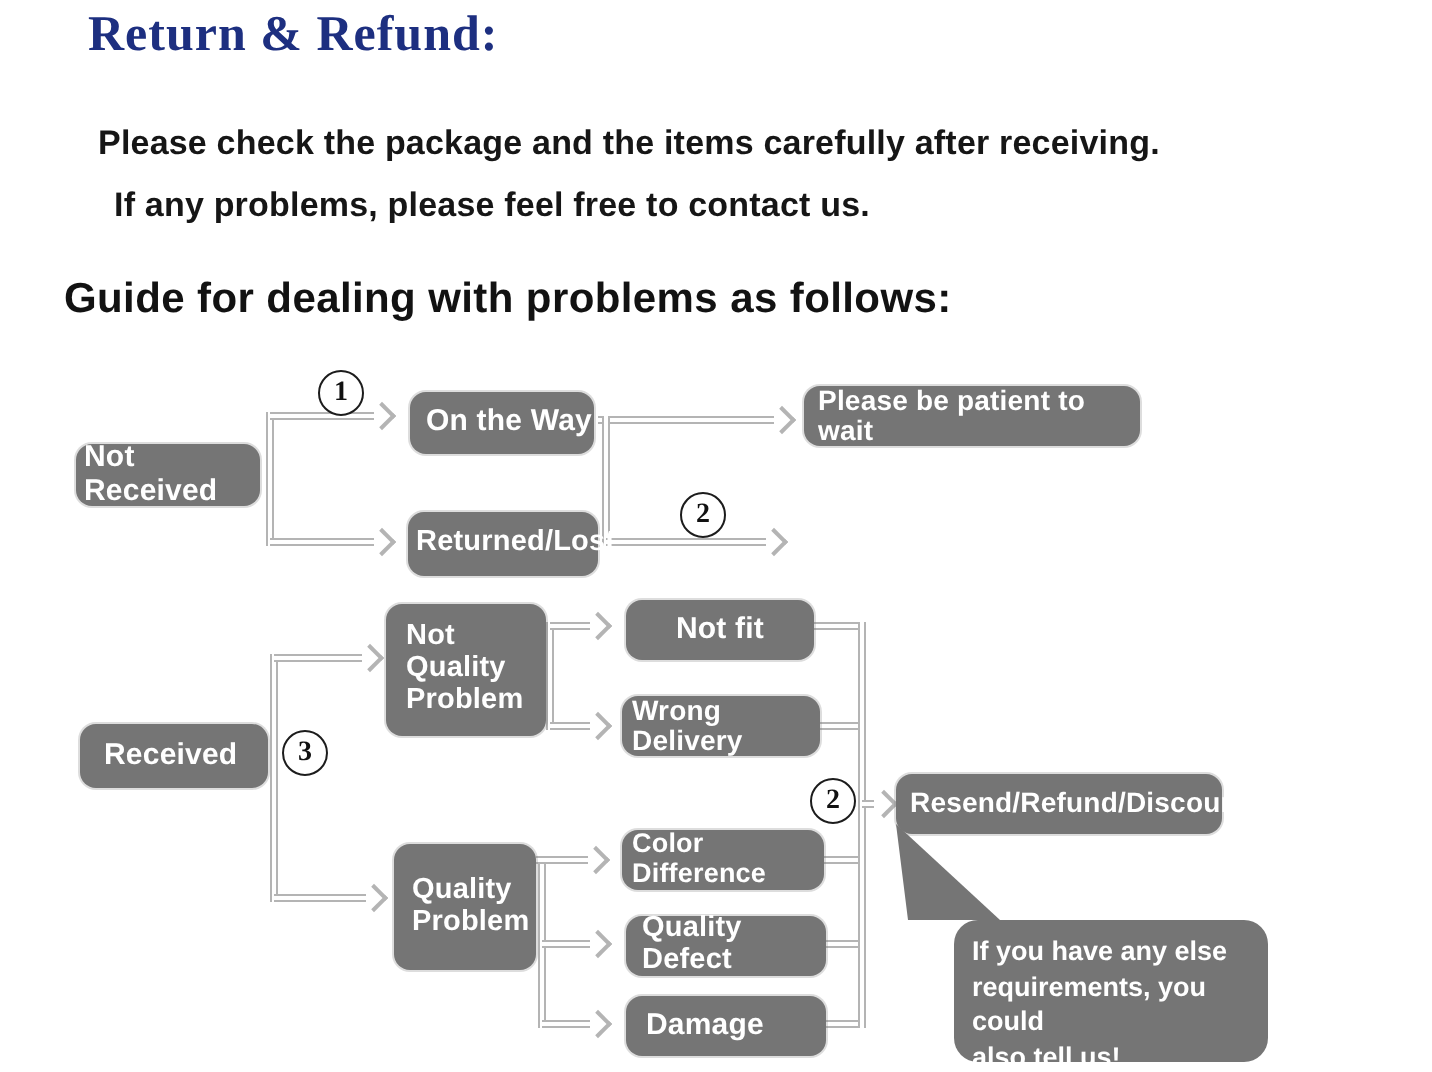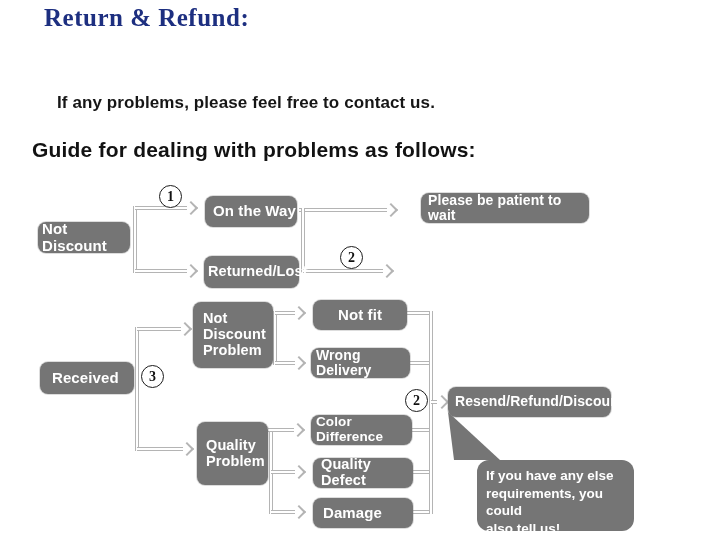--- a/index.html
+++ b/index.html
@@ -26,20 +26,21 @@
       background:#fff;display:flex;align-items:center;justify-content:center;
       font-family:"Liberation Serif",serif;font-size:14px;font-weight:600;color:#111;z-index:3;}
   .tail{position:absolute;z-index:2;}
 </style>
 </head>
 <body>
 
 <div id="canvas">
 
   <div class="title">Return &amp; Refund:</div>
+  <div class="intro intro1">Please check the package and the items carefully after receiving.</div>
   <div class="intro intro2">If any problems, please feel free to contact us.</div>
   <div class="guide">Guide for dealing with problems as follows:</div>
 
   <div class="vl" style="left:133px;top:206px;height:67px;"></div>
   <div class="hl" style="left:135px;top:206px;width:52px;"></div>
   <div class="ah" style="left:186px;top:203px;"></div>
   <div class="hl" style="left:135px;top:269px;width:52px;"></div>
   <div class="ah" style="left:186px;top:266px;"></div>
 
   <div class="hl" style="left:299px;top:208px;width:88px;"></div>
@@ -75,27 +76,27 @@
   <div class="hl" style="left:412px;top:510px;width:19px;"></div>
   <div class="vl" style="left:429px;top:311px;height:203px;"></div>
   <div class="hl" style="left:431px;top:400px;width:6px;"></div>
   <div class="ah" style="left:437px;top:397px;"></div>
 
   <div class="mk" style="left:159px;top:185px;">1</div>
   <div class="mk" style="left:340px;top:246px;">2</div>
   <div class="mk" style="left:141px;top:365px;">3</div>
   <div class="mk" style="left:405px;top:389px;">2</div>
 
-  <div class="node" style="left:38px;top:222px;width:92px;height:31px;padding-left:4px;font-size:15px;">Not Discount</div>
+  <div class="node" style="left:38px;top:222px;width:92px;height:31px;padding-left:4px;font-size:15px;">Not Received</div>
   <div class="node" style="left:205px;top:196px;width:92px;height:31px;padding-left:8px;font-size:15px;">On the Way</div>
   <div class="node" style="left:204px;top:256px;width:95px;height:32px;padding-left:4px;font-size:14.5px;">Returned/Lost</div>
-  <div class="node" style="left:402px;top:193px;width:168px;height:30px;padding-left:7px;font-size:14px;margin-left:19px;">Please be patient to wait</div>
+  <div class="node" style="left:402px;top:193px;width:168px;height:30px;padding-left:7px;font-size:14px;">Please be patient to wait</div>
   <div class="node" style="left:40px;top:362px;width:94px;height:32px;padding-left:12px;font-size:15px;">Received</div>
   <div class="node" style="left:193px;top:302px;width:80px;height:66px;padding-left:10px;font-size:14.5px;">Not
-Discount
+Quality
 Problem</div>
   <div class="node" style="left:313px;top:300px;width:94px;height:30px;justify-content:center;font-size:15px;">Not fit</div>
   <div class="node" style="left:311px;top:348px;width:99px;height:30px;padding-left:5px;font-size:14px;">Wrong Delivery</div>
   <div class="node" style="left:197px;top:422px;width:71px;height:63px;padding-left:9px;font-size:14.5px;">Quality
 Problem</div>
   <div class="node" style="left:311px;top:415px;width:101px;height:30px;padding-left:5px;font-size:13.5px;">Color Difference</div>
   <div class="node" style="left:313px;top:458px;width:100px;height:30px;padding-left:8px;font-size:14.5px;">Quality Defect</div>
   <div class="node" style="left:313px;top:498px;width:100px;height:30px;padding-left:10px;font-size:15px;">Damage</div>
   <div class="node" style="left:448px;top:387px;width:163px;height:30px;padding-left:7px;font-size:14px;">Resend/Refund/Discount</div>
 

